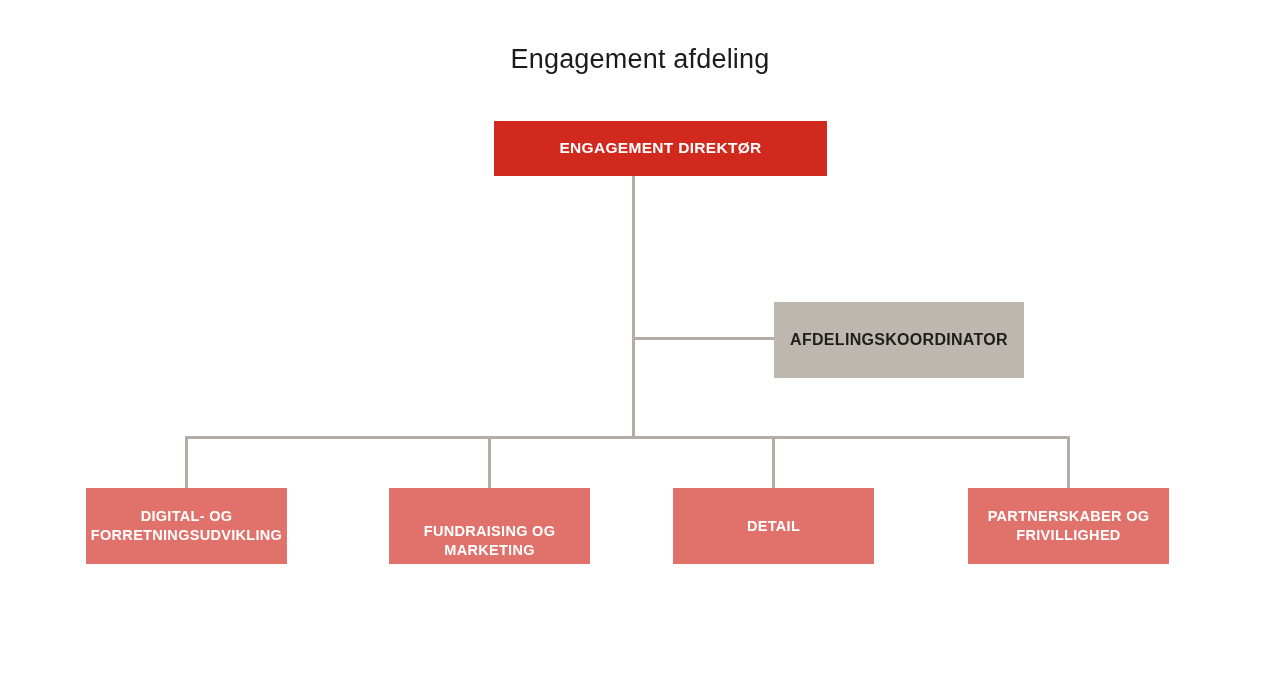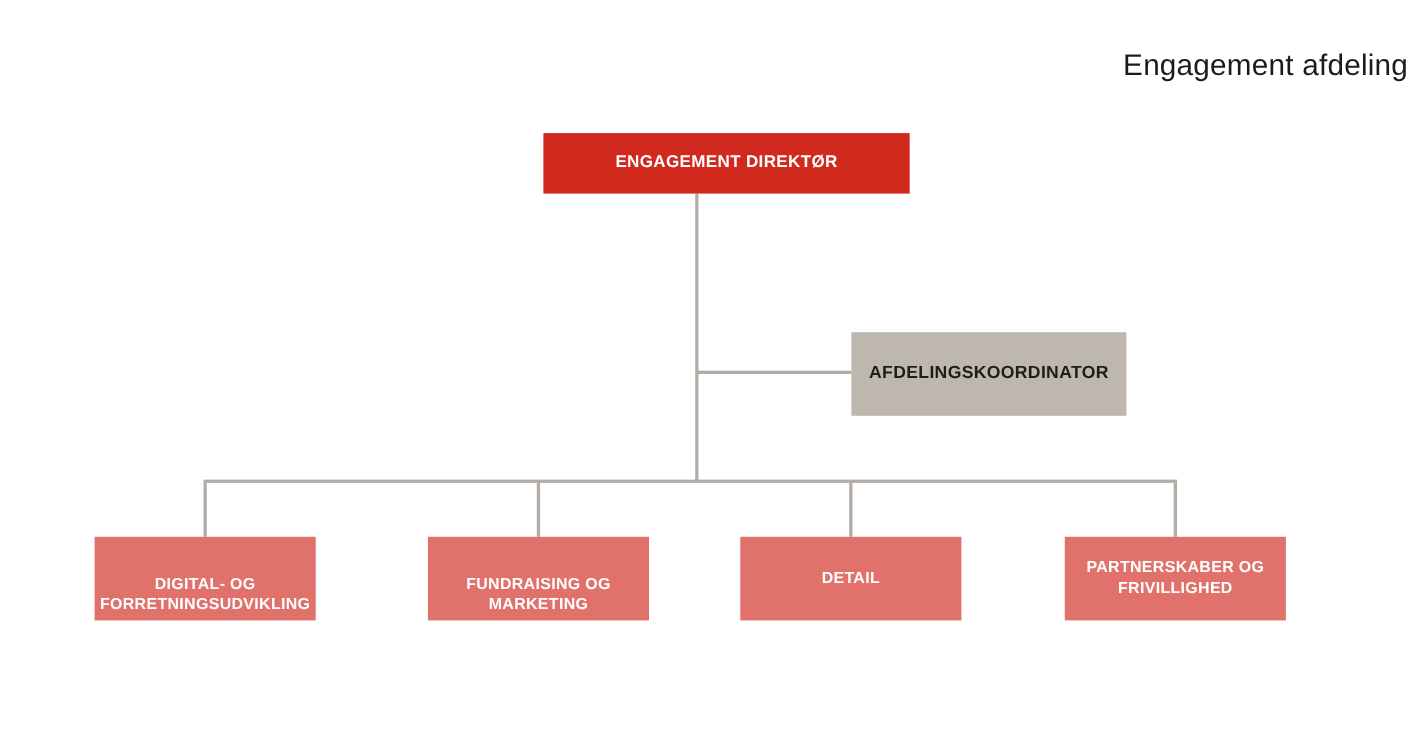--- a/index.html
+++ b/index.html
@@ -14,21 +14,21 @@
     background: #ffffff;
     overflow: hidden;
     font-family: "Liberation Sans", "DejaVu Sans", sans-serif;
   }
   .chart-title {
     position: absolute;
     top: 44px;
     left: 0;
     width: 1280px;
     margin: 0;
-    text-align: right;
+    text-align: center;
     font-size: 27px;
     font-weight: 400;
     letter-spacing: 0.2px;
     color: #1b1b1b;
   }
   .node {
     position: absolute;
     display: flex;
     align-items: center;
     justify-content: center;
@@ -58,21 +58,21 @@
     font-size: 16px;
   }
   .node-leaf {
     top: 488px;
     width: 201px;
     height: 76px;
     background: #e0726b;
     color: #ffffff;
     font-size: 14.5px;
   }
-  .leaf-1 { left: 86px; align-items: flex-end; }
+  .leaf-1 { left: 86px; }
   .leaf-2 { left: 389px; align-items: flex-end; }
   .leaf-3 { left: 673px; }
   .leaf-4 { left: 968px; }
   .connector {
     position: absolute;
     background: #b4ada5;
   }
   .conn-root-drop   { left: 632px; top: 176px; width: 3px;  height: 261px; }
   .conn-assist-arm  { left: 633px; top: 337px; width: 141px; height: 3px; }
   .conn-bar         { left: 185px; top: 436px; width: 885px; height: 3px; }

